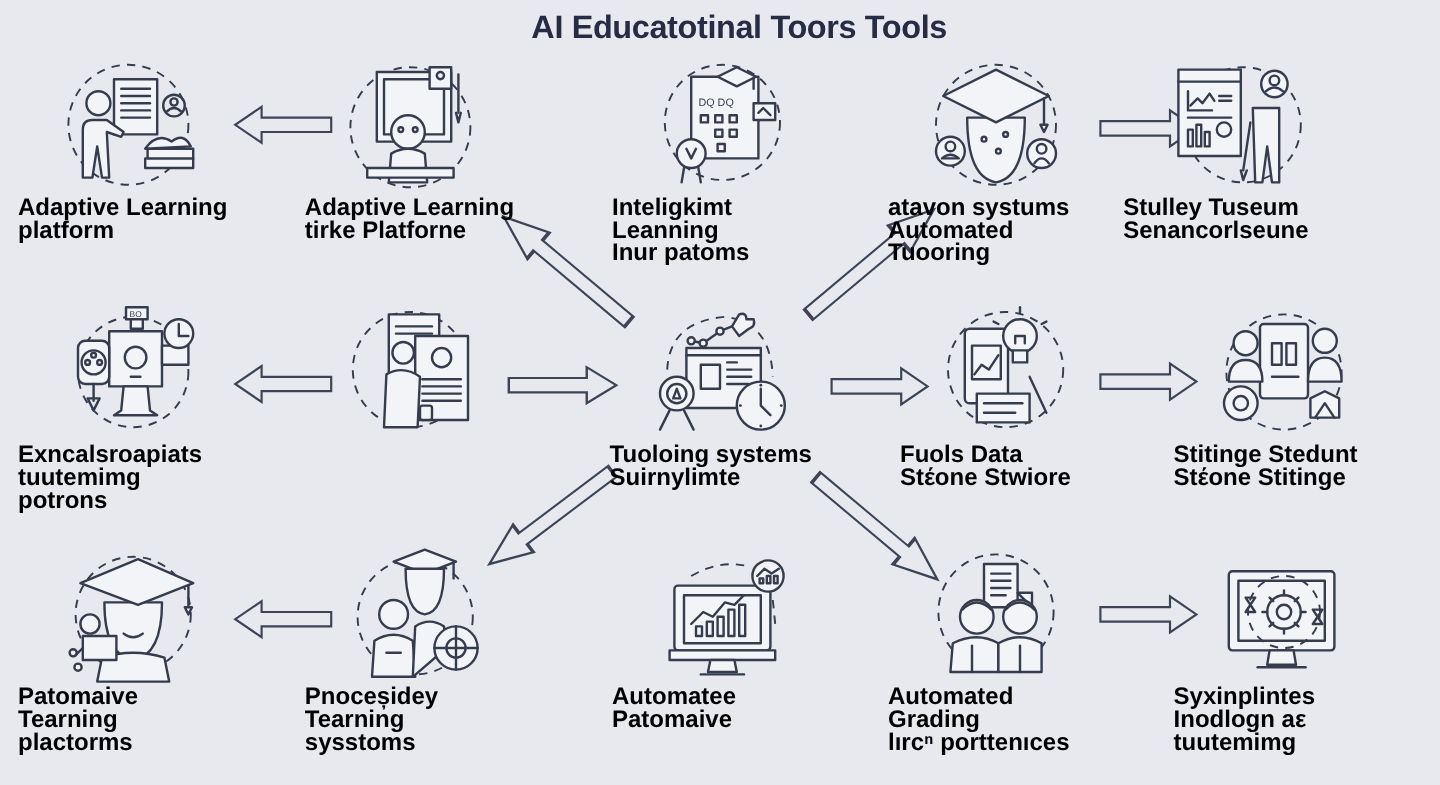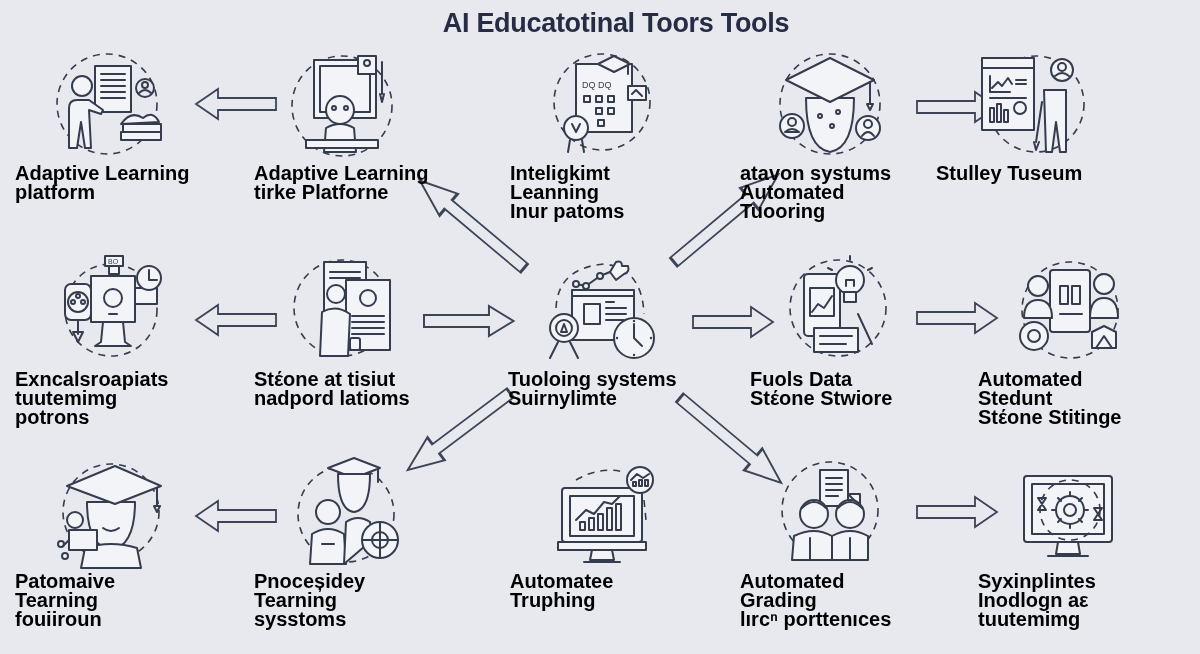--- a/index.html
+++ b/index.html
@@ -192,20 +192,21 @@
     <circle class="stroke" cx="54" cy="56" r="6"></circle>
     <circle class="fillw" cx="96" cy="18" r="11"></circle>
       <circle class="stroke" cx="96" cy="15" r="4"></circle>
       <path class="stroke" d="M89,24 Q96,18 103,24"></path>
     <path class="fillw" d="M78,38 L100,38 L100,100 L94,100 L90,70 L86,100 L80,100 Z"></path>
     <line class="stroke" x1="76" y1="50" x2="70" y2="90"></line>
       <path class="stroke" d="M68,90 L70,98 L73,90"></path>
   </svg>
   <div class="label">
       <span>Stulley Tuseum</span>
+      <span>Senancorlseune</span>
     </div>
 </div>
 
 <div class="node" style="left:15px;top:258px;">
   <svg class="icon" viewBox="0 0 120 110">
     <circle class="dash" cx="66" cy="52" r="46"></circle>
     <rect class="fillw" x="60" y="-2" width="18" height="10"></rect>
       <text x="63" y="6" font-size="7" font-family="Liberation Sans, sans-serif" fill="#353c4e">BO</text>
     <rect class="fillw" x="64" y="8" width="10" height="8"></rect>
     <rect class="fillw" x="46" y="18" width="44" height="46"></rect>
@@ -238,24 +239,20 @@
     <rect class="fillw" x="62" y="22" width="44" height="70"></rect>
     <circle class="stroke" cx="84" cy="40" r="8"></circle>
     <line class="stroke" x1="68" y1="58" x2="100" y2="58"></line>
       <line class="stroke" x1="68" y1="64" x2="100" y2="64"></line>
       <line class="stroke" x1="68" y1="70" x2="100" y2="70"></line>
       <line class="stroke" x1="68" y1="76" x2="100" y2="76"></line>
     <circle class="fillw" cx="52" cy="36" r="9"></circle>
     <path class="fillw" d="M36,98 L38,54 Q52,46 66,56 L64,98 Z"></path>
     <rect class="fillw" x="66" y="80" width="10" height="12" rx="2"></rect>
   </svg>
-  <div class="label">
-      <span>Stέone at tisiut</span>
-      <span>nadpord latioms</span>
-    </div>
 </div>
 
 <div class="node" style="left:508px;top:258px;">
   <svg class="icon" viewBox="0 0 120 110">
     <path class="dash" d="M18,50 Q20,10 66,6 Q104,10 106,56"></path>
     <path class="stroke" d="M38,26 L48,28 L62,18 L72,14"></path>
     <circle class="fillw" cx="38" cy="26" r="3"></circle>
       <circle class="fillw" cx="48" cy="28" r="3"></circle>
       <circle class="fillw" cx="62" cy="18" r="3"></circle>
     <path class="fillw" d="M72,14 L78,4 Q84,2 84,8 L90,8 Q92,14 86,16 L78,22 Z"></path>
@@ -317,21 +314,21 @@
     <circle class="fillw" cx="30" cy="28" r="10"></circle>
       <path class="fillw" d="M16,60 Q16,42 30,42 Q44,42 44,60 Z"></path>
     <circle class="fillw" cx="96" cy="26" r="10"></circle>
       <path class="fillw" d="M82,60 Q82,40 96,40 Q110,40 110,60 Z"></path>
     <circle class="fillw" cx="26" cy="78" r="14"></circle>
       <circle class="stroke" cx="26" cy="78" r="6"></circle>
     <path class="fillw" d="M84,74 L96,68 L108,74 L108,90 L84,90 Z"></path>
       <path class="stroke" d="M88,90 L96,78 L104,90"></path>
   </svg>
   <div class="label">
-      <span>Automated Stedunt</span>
+      <span>Stitinge Stedunt</span>
       <span>Stέone Stitinge</span>
     </div>
 </div>
 
 <div class="node" style="left:15px;top:460px;">
   <svg class="icon" viewBox="0 0 120 110">
     <circle class="dash" cx="66" cy="52" r="48"></circle>
     <path class="fillw" d="M42,42 Q42,86 66,90 Q90,86 90,42 Z"></path>
     <path class="fillw" d="M22,26 L70,6 L116,26 L70,44 Z"></path>
     <line class="stroke" x1="112" y1="28" x2="112" y2="46"></line>
@@ -339,21 +336,21 @@
     <path class="stroke" d="M58,68 Q66,74 74,68"></path>
     <path class="fillw" d="M36,108 L40,88 Q66,80 92,88 L96,108 Z"></path>
     <circle class="fillw" cx="30" cy="60" r="8"></circle>
     <rect class="fillw" x="24" y="70" width="28" height="20"></rect>
     <circle class="fillw" cx="16" cy="84" r="3"></circle>
       <circle class="fillw" cx="20" cy="96" r="3"></circle>
       <line class="stroke" x1="18" y1="86" x2="24" y2="80"></line>
   </svg>
   <div class="label">
       <span>Patomaive Tearning</span>
-      <span>fouiiroun</span>
+      <span>plactorms</span>
     </div>
 </div>
 
 <div class="node" style="left:254px;top:460px;">
   <svg class="icon" viewBox="0 0 120 110">
     <circle class="dash" cx="62" cy="54" r="48"></circle>
     <path class="fillw" d="M44,8 L70,-2 L96,8 L70,18 Z"></path>
       <line class="stroke" x1="94" y1="9" x2="94" y2="22"></line>
     <path class="fillw" d="M54,14 Q54,50 70,52 Q86,50 86,14 Z"></path>
     <circle class="fillw" cx="44" cy="52" r="12"></circle>
@@ -386,21 +383,21 @@
     <rect class="fillw" x="18" y="82" width="88" height="8"></rect>
     <path class="fillw" d="M52,90 L72,90 L74,100 L50,100 Z"></path>
       <line class="stroke" x1="44" y1="102" x2="80" y2="102"></line>
     <circle class="fillw" cx="100" cy="20" r="13"></circle>
     <path class="stroke" d="M91,20 L97,14 L103,18 L109,14"></path>
       <rect class="stroke" x="93" y="22" width="3" height="4"></rect>
       <rect class="stroke" x="99" y="20" width="3" height="6"></rect>
       <rect class="stroke" x="105" y="20" width="3" height="6"></rect>
   </svg>
   <div class="label">
-      <span>Automatee Truphing</span>
+      <span>Automatee Patomaive</span>
     </div>
 </div>
 
 <div class="node" style="left:740px;top:460px;">
   <svg class="icon" viewBox="0 0 120 110">
     <circle class="dash" cx="60" cy="50" r="48"></circle>
     <rect class="fillw" x="50" y="10" width="28" height="36"></rect>
     <line class="stroke" x1="56" y1="18" x2="72" y2="18"></line>
       <line class="stroke" x1="56" y1="24" x2="72" y2="24"></line>
       <line class="stroke" x1="56" y1="30" x2="72" y2="30"></line>

